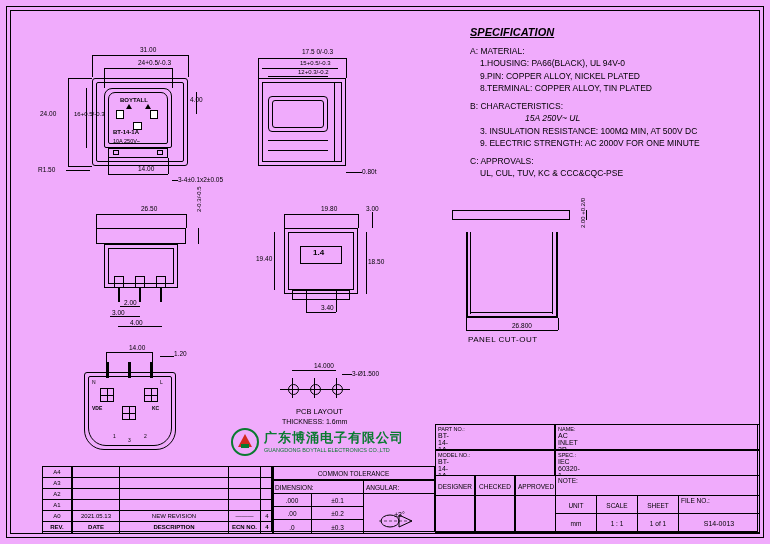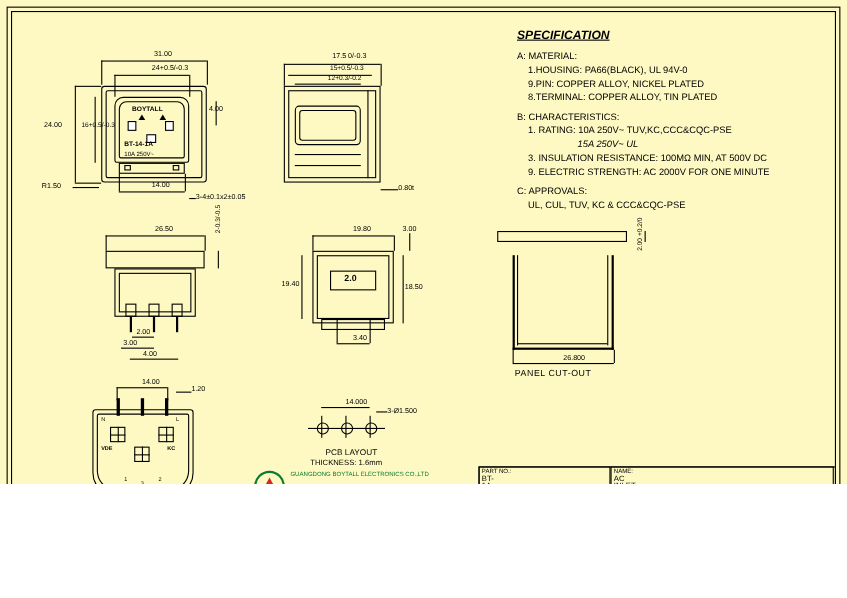--- a/index.html
+++ b/index.html
@@ -1,17 +1,17 @@
 <!DOCTYPE html>
 <html><head>
 <meta charset="utf-8">
 <style>
   html,body{margin:0;padding:0;background:#ffffff;}
   body{width:770px;height:544px;font-family:"Liberation Sans",sans-serif;color:#000;}
-  #sheet{position:relative;width:770px;height:440px;overflow:hidden;background:#fef9c3;}
+  #sheet{position:relative;width:770px;height:544px;overflow:hidden;background:#f0abfc;}
   .frame{position:absolute;left:6px;top:6px;width:756px;height:530px;border:1.5px solid #000;}
   .inner-frame{position:absolute;left:10px;top:10px;width:748px;height:522px;border:1px solid #000;}
   .lbl{position:absolute;font-size:7px;line-height:8px;white-space:nowrap;}
   .dim{position:absolute;font-size:6.5px;line-height:7.5px;white-space:nowrap;}
   .ln{position:absolute;background:#000;}
   .h{height:1px;}
   .v{width:1px;}
   .thin{position:absolute;border:1px solid #000;box-sizing:border-box;}
   
   #spec{position:absolute;left:470px;top:26px;width:280px;font-size:8.5px;line-height:12.5px;}
@@ -42,21 +42,20 @@
   <div class="frame"></div>
   <div class="inner-frame"></div>
 
   <div id="spec">
     <div class="title">SPECIFICATION</div>
     <div class="l1">A: MATERIAL:</div>
     <div class="l2">1.HOUSING: PA66(BLACK), UL 94V-0</div>
     <div class="l2">9.PIN: COPPER ALLOY, NICKEL PLATED</div>
     <div class="l2">8.TERMINAL: COPPER ALLOY, TIN PLATED</div>
     <div class="l1" style="margin-top:5px;">B: CHARACTERISTICS:</div>
-    <div class="l2">1. RATING: 10A  250V~  TUV,KC,CCC&amp;CQC-PSE</div>
     <div class="l3" style="margin-left:55px;">15A  250V~  UL</div>
     <div class="l2">3. INSULATION  RESISTANCE: 100MΩ MIN, AT 500V DC</div>
     <div class="l2">9. ELECTRIC STRENGTH: AC 2000V FOR ONE MINUTE</div>
     <div class="l1" style="margin-top:5px;">C: APPROVALS:</div>
     <div class="l2">UL, CUL, TUV, KC  &amp; CCC&amp;CQC-PSE</div>
   </div>
 
   <div>
 
     <div class="thin" style="left:92px;top:78px;width:96px;height:88px;border-radius:3px;"></div>
@@ -164,21 +163,21 @@
     <div class="ln h" style="left:110px;top:316px;width:30px;"></div>
     <div class="dim" style="left:112px;top:309px;">3.00</div>
     <div class="ln h" style="left:118px;top:326px;width:44px;"></div>
     <div class="dim" style="left:130px;top:319px;">4.00</div>
   </div>
 
   <div>
     <div class="thin" style="left:284px;top:228px;width:74px;height:66px;"></div>
     <div class="thin" style="left:288px;top:232px;width:66px;height:58px;"></div>
     <div class="thin" style="left:300px;top:246px;width:42px;height:18px;"></div>
-    <div class="lbl" style="left:313px;top:249px;font-size:8px;font-weight:bold;">2.0</div>
+    <div class="lbl" style="left:313px;top:249px;font-size:8px;font-weight:bold;">1.4</div>
     <div class="thin" style="left:292px;top:290px;width:58px;height:10px;"></div>
     <div class="ln v" style="left:306px;top:290px;height:10px;"></div>
     <div class="ln v" style="left:336px;top:290px;height:10px;"></div>
 
     <div class="ln h" style="left:284px;top:214px;width:74px;"></div>
     <div class="ln v" style="left:284px;top:214px;height:14px;"></div>
     <div class="ln v" style="left:358px;top:214px;height:14px;"></div>
     <div class="dim c" style="left:321px;top:205px;">19.80</div>
 
     <div class="ln v" style="left:372px;top:212px;height:16px;"></div>
@@ -270,20 +269,21 @@
 
   <div class="company">
     <div class="logo">
       <svg width="30" height="30" viewBox="0 0 30 30">
         <circle cx="15" cy="15" r="13" fill="none" stroke="#0a7a30" stroke-width="2"></circle>
         <path d="M8 20 L15 7 L22 20 Z" fill="#d42a20"></path>
         <rect x="11" y="17" width="8" height="4" fill="#0a7a30"></rect>
       </svg>
     </div>
     <div style="position:absolute;left:34px;top:4px;">
+      <div class="cn">广东博涌电子有限公司</div>
       <div class="en">GUANGDONG BOYTALL ELECTRONICS CO.,LTD</div>
     </div>
   </div>
 
   <div id="title-block">
     <div class="tb-cell" style="left:-1px;top:-1px;width:120px;height:26px;">
       <span class="k">PART NO.:</span>
       <span class="v">BT-14-1A-P4P7(2.0)</span>
     </div>
     <div class="tb-cell" style="left:119px;top:-1px;width:205px;height:26px;">

